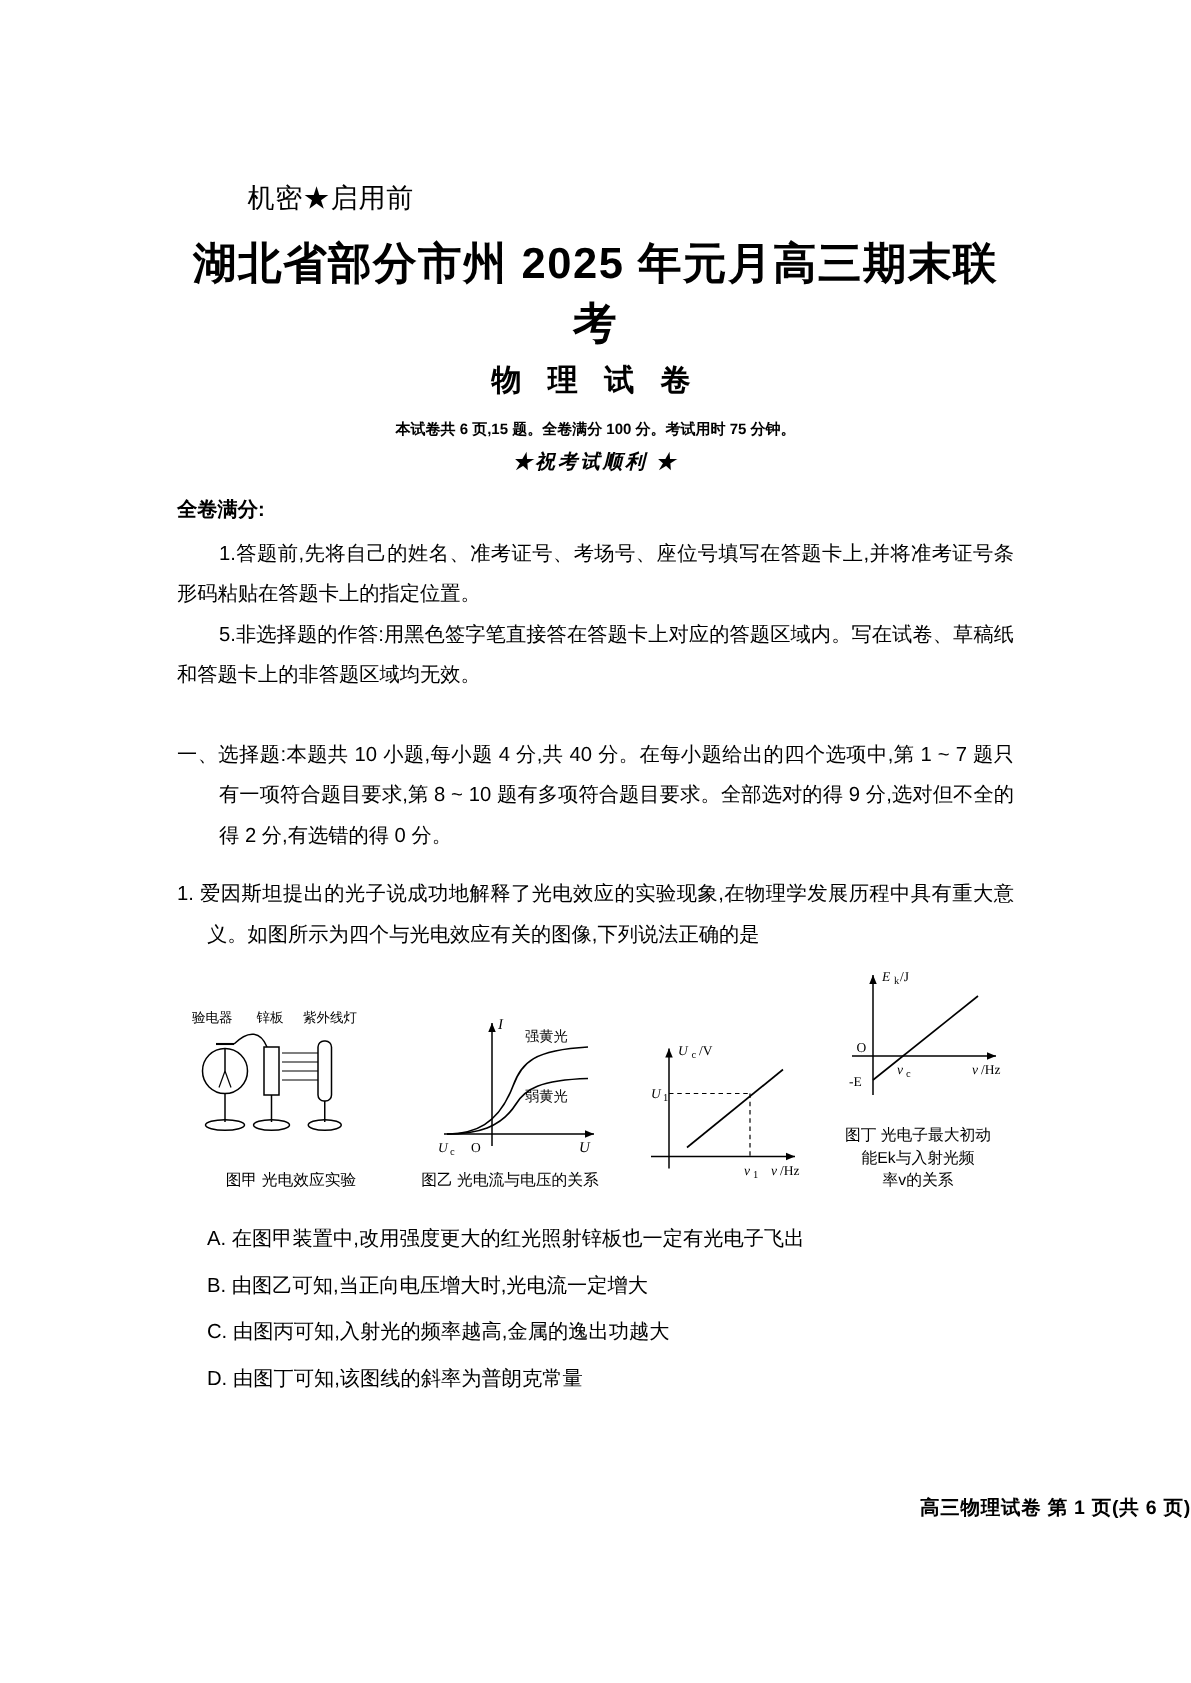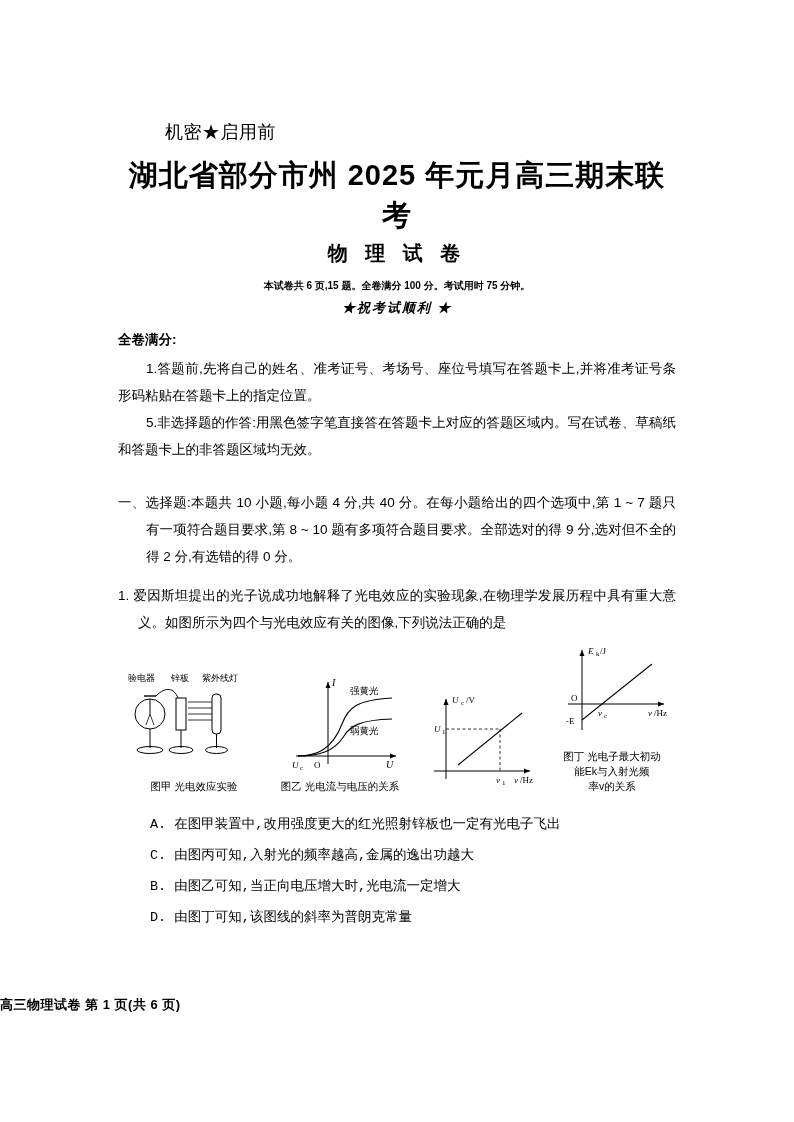--- a/index.html
+++ b/index.html
@@ -108,30 +108,29 @@
     line-height: 1.45;
     margin-top: 3px;
     white-space: pre-line;
   }
   .options {
     margin-top: 14px;
     padding-left: 20px;
   }
   .option {
     font-size: 13.5px;
-    font-family: Liberation Mono, monospace;
+    font-family: Liberation Sans, sans-serif;
     line-height: 2.3;
-    margin-left: 12px;
   }
   .footer {
     position: absolute;
     left: 0;
     right: 0;
     bottom: 108px;
-    text-align: left;
+    text-align: right;
     font-size: 13px;
     font-weight: bold;
     font-family: "Liberation Sans", "DejaVu Sans", sans-serif;
     letter-spacing: 0.5px;
   }
   svg text {
     font-family: "Liberation Serif", "DejaVu Serif", serif;
   }
 </style>
 </head>
@@ -256,20 +255,20 @@
       </svg>
       <div class="fig-caption">图丁  光电子最大初动
 能Ek与入射光频
 率v的关系</div>
     </div>
 
   </div>
 
   <div class="options">
     <div class="option">A. 在图甲装置中,改用强度更大的红光照射锌板也一定有光电子飞出</div>
+    <div class="option">B. 由图乙可知,当正向电压增大时,光电流一定增大</div>
     <div class="option">C. 由图丙可知,入射光的频率越高,金属的逸出功越大</div>
-    <div class="option">B. 由图乙可知,当正向电压增大时,光电流一定增大</div>
     <div class="option">D. 由图丁可知,该图线的斜率为普朗克常量</div>
   </div>
 
   <div class="footer">高三物理试卷   第 1 页(共 6 页)</div>
 
 </div>
 
 </body></html>

